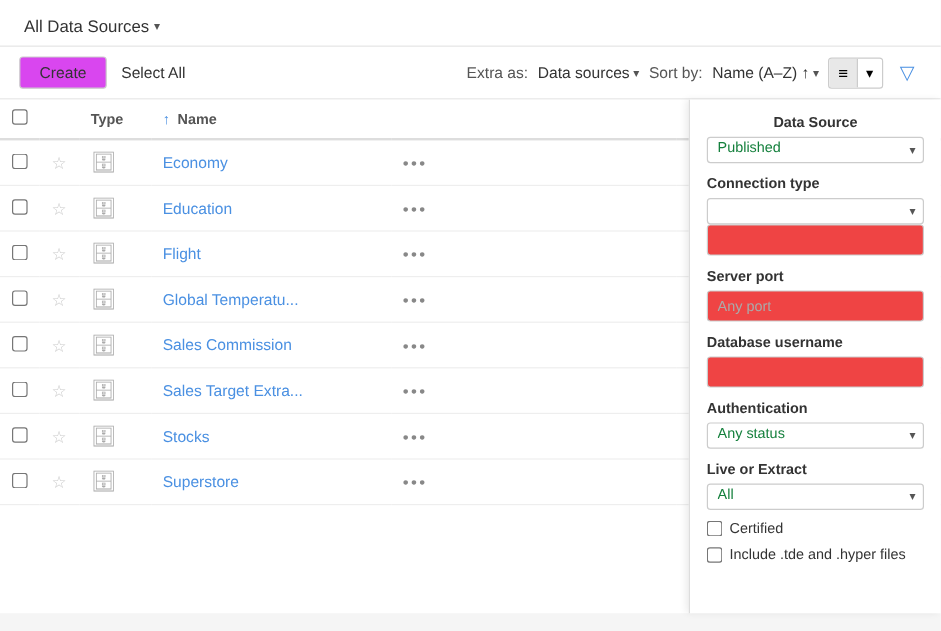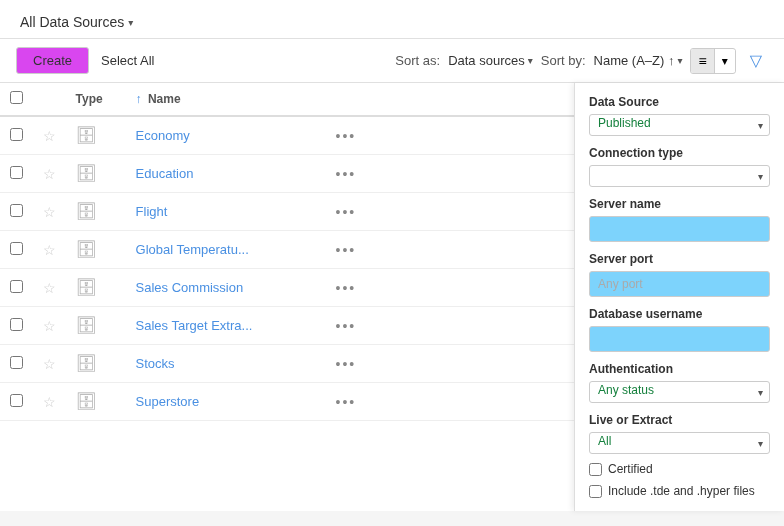--- a/index.html
+++ b/index.html
@@ -183,21 +183,21 @@
       bottom: 0;
       z-index: 10;
     }
     .filter-section-label {
       font-size: 12px;
       font-weight: 600;
       color: #333;
       margin-bottom: 5px;
       margin-top: 10px;
     }
-    .filter-section-label:first-child { margin-top: 0; }
+    .filter-section-label:first-child { margin-top: 0; text-align: center; }
     .filter-select-wrapper {
       position: relative;
       width: 100%;
     }
     .filter-select {
       width: 100%;
       padding: 1px 24px 5px 8px;
       border: 1px solid #ccc;
       border-radius: 3px;
       font-size: 12px;
@@ -215,21 +215,21 @@
       color: #555;
       pointer-events: none;
     }
     .filter-input {
       width: 100%;
       padding: 5px 8px;
       border: 1px solid #ccc;
       border-radius: 3px;
       font-size: 12px;
       color: #333;
-      background: #7dd3fc;
+      background: #ef4444;
     }
     .filter-input::placeholder { color: #aaa; }
     .filter-checkbox-row {
       display: flex;
       align-items: center;
       gap: 6px;
       margin-top: 8px;
     }
     .filter-checkbox-row input[type="checkbox"] { cursor: pointer; }
     .filter-checkbox-label {
@@ -244,21 +244,21 @@
   <div class="datasource-dropdown">
     <span>All Data Sources</span>
     <span class="dropdown-arrow">▾</span>
   </div>
 </div>
 
 <div class="toolbar">
   <button class="btn-create">Create</button>
   <button class="btn-select-all">Select All</button>
   <div class="toolbar-right">
-    <span class="show-as-label">Sort as:</span>
+    <span class="show-as-label">Extra as:</span>
     <div class="show-as-select">
       <span>Data sources</span>
       <span class="select-arrow">▾</span>
     </div>
     <span class="sort-by-label">Sort by:</span>
     <div class="show-as-select">
       <span>Name (A–Z) ↑</span>
       <span class="select-arrow">▾</span>
     </div>
     <div class="view-icons">
@@ -495,21 +495,20 @@
     </div>
 
     <div class="filter-section-label">Connection type</div>
     <div class="filter-select-wrapper">
       <select class="filter-select">
         <option value=""></option>
       </select>
       <span class="filter-select-arrow">▾</span>
     </div>
 
-    <div class="filter-section-label">Server name</div>
     <input class="filter-input" type="text" placeholder="" style="">
 
     <div class="filter-section-label">Server port</div>
     <input class="filter-input" type="text" placeholder="Any port" style="">
 
     <div class="filter-section-label">Database username</div>
     <input class="filter-input" type="text" placeholder="" style="">
 
     <div class="filter-section-label">Authentication</div>
     <div class="filter-select-wrapper">

